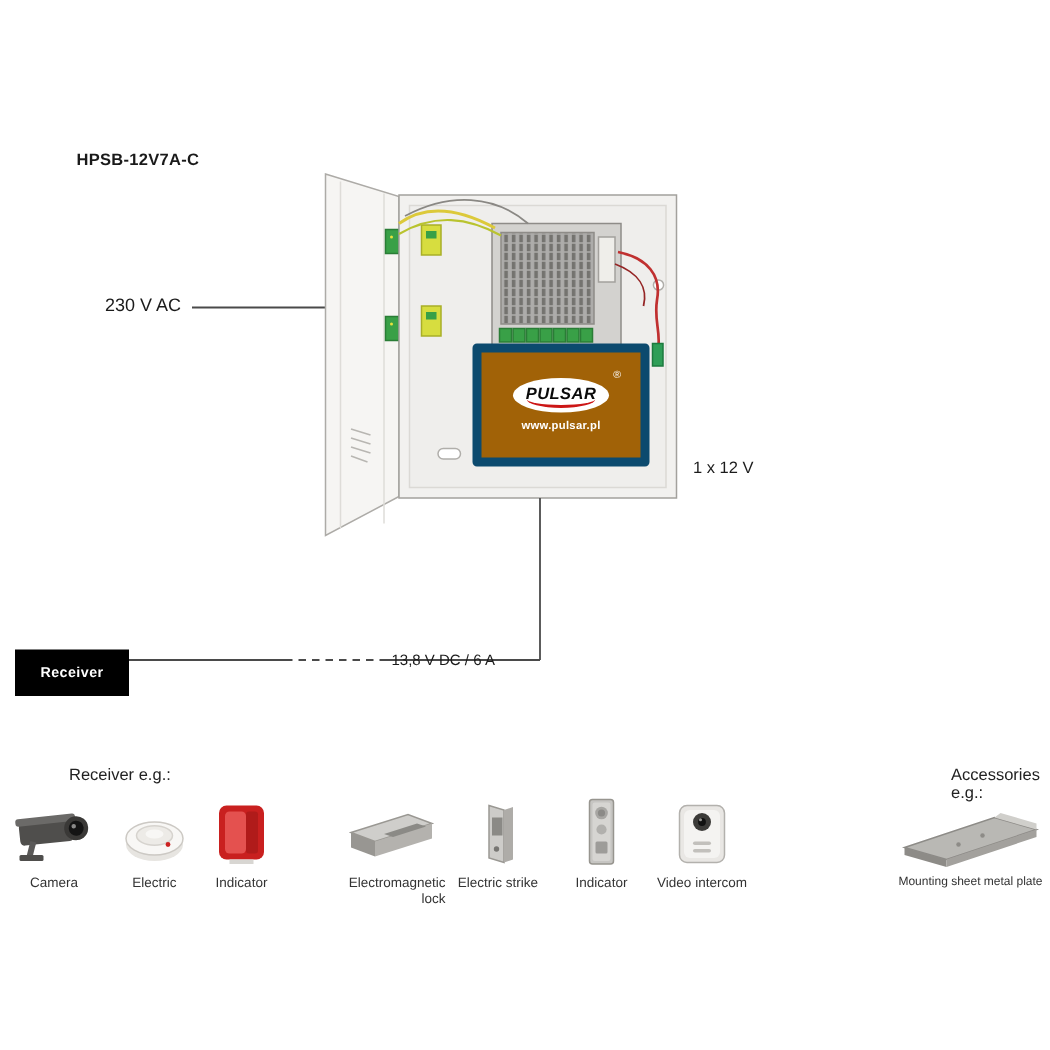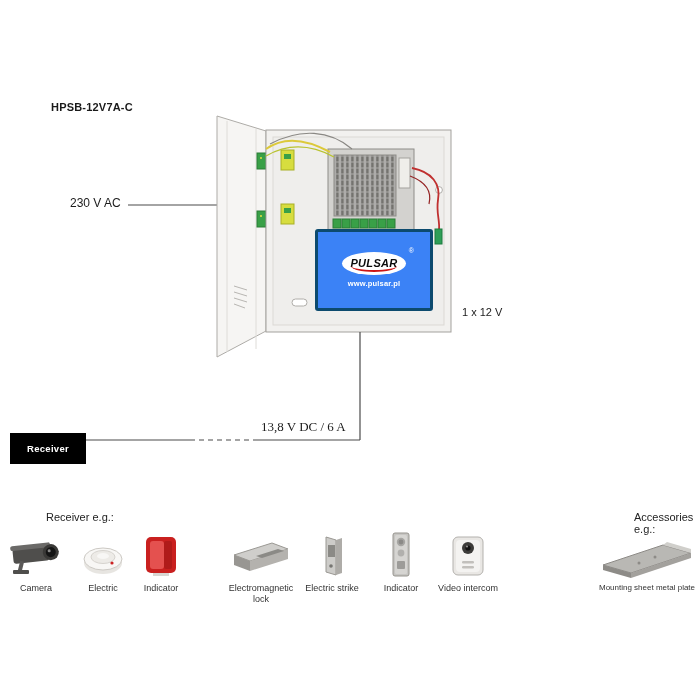--- a/index.html
+++ b/index.html
@@ -10,54 +10,54 @@
     position:relative;
     overflow:hidden;
     color:#1b1b1b;
   }
   .abs { position:absolute; }
   .canvas { left:0; top:0; z-index:1; }
 
   .product-title { left:51px; top:101px; font-size:11px; letter-spacing:.2px; color:#1a1a1a; z-index:3;font-weight:bold; }
   .input-label   { left:70px; top:196px; font-size:12px; z-index:3; }
   .battery-label { left:462px; top:306px; font-size:11px; z-index:3; }
-  .output-label  { left:261px; top:419px; font-size:13px; z-index:3;font-family:Liberation Serif, serif; }
+  .output-label  { left:261px; top:435px; font-size:10px; z-index:3; }
 
   .receiver-badge {
     left:10px; top:433px; width:76px; height:31px;
     background:#000; color:#fff; font-size:9.5px; font-weight:bold;
     display:flex; align-items:center; justify-content:center;
     letter-spacing:.3px; z-index:3;
   }
 
   
   .battery {
     left:315px; top:229px; width:118px; height:82px;
-    background:#3b82f6; border:3px solid #0c4a6e; border-radius:3px;
+    background:#a16207; border:6px solid #0c4a6e; border-radius:3px;
     display:flex; flex-direction:column; align-items:center; justify-content:center;
     gap:4px; z-index:2;
   }
   .pulsar-logo {
     position:relative; background:#fff; width:64px; height:23px; border-radius:50%;
     display:flex; align-items:center; justify-content:center;
   }
   .pulsar-text { font-weight:bold; font-style:italic; font-size:11px; letter-spacing:.3px; color:#0a0a0a; line-height:1; }
   .swoosh { position:absolute; left:9px; right:9px; bottom:3px; height:6px;
             border-bottom:2px solid #cc1616; border-radius:0 0 50% 50% / 0 0 100% 100%; }
   .reg { position:absolute; top:-5px; right:-8px; color:#fff; font-size:7px; font-style:normal; }
   .pulsar-url { color:#fff; font-size:7.5px; font-weight:bold; letter-spacing:.2px; }
 
   
   .sec-heading { top:511px; font-size:11px; color:#222; z-index:3;margin-left:36px; }
   .sec-heading.receiver { left:10px; }
   .sec-heading.accessories { left:598px; }
 
   .item { position:absolute; top:529px; width:72px; display:flex; flex-direction:column; align-items:center; z-index:3; }
   .item .icon { height:50px; display:flex; align-items:flex-end; justify-content:center; }
-  .item .ilabel { font-size:9px; color:#333; text-align:center; line-height:1.25; margin-top:4px; }
+  .item .ilabel { font-size:9px; color:#333; text-align:right; line-height:1.25; margin-top:4px; }
   .it0 { left:0px; }   .it1 { left:67px; }  .it2 { left:125px; }
   .it3 { left:211px;margin-left:14px; } .it4 { left:296px; } .it5 { left:365px; }
   .it6 { left:432px; }
   .acc0 { left:592px; width:110px; }
   .acc0 .ilabel { font-size:8px; white-space:nowrap; }
 </style>
 </head>
 <body>
 
 <svg class="abs canvas" width="700" height="700" viewBox="0 0 700 700">

